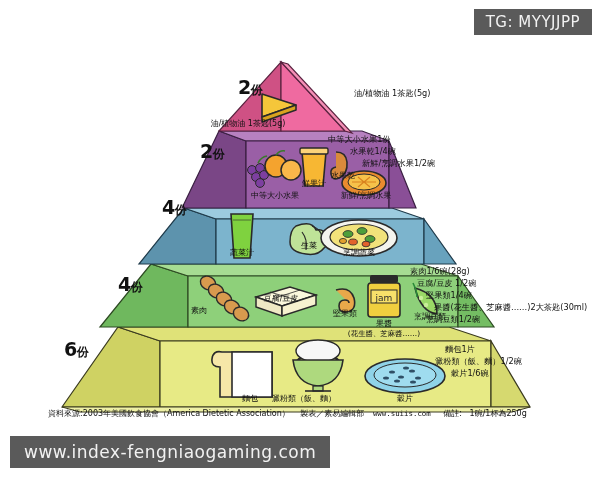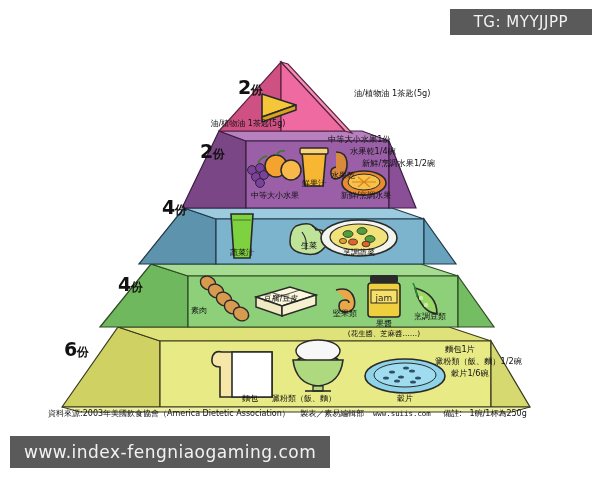--- a/index.html
+++ b/index.html
@@ -10,21 +10,21 @@
     position:relative;
   }
   #stage{position:absolute;left:0;top:0;width:600px;height:480px;}
 
   
   .wm{
     position:absolute;background:#5a5a5a;color:#f2f2f2;
     display:flex;align-items:center;justify-content:center;
     letter-spacing:.5px;
   }
-  #wm-top{right:8px;top:9px;padding:4px 24px;font-size:15px;}
+  #wm-top{right:8px;top:9px;padding:4px 12px;font-size:15px;}
   #wm-bottom{left:10px;bottom:12px;padding:6px 14px;font-size:17px;}
 
   
   #pyr{position:absolute;left:0;top:0;width:600px;height:480px;}
   .serving{
     position:absolute;font-weight:bold;color:#111;
     font-size:19px;letter-spacing:-.5px;
   }
   .serving .u{font-size:12px;font-weight:bold;}
 
@@ -240,20 +240,27 @@
     <div>油/植物油  1茶匙(5g)</div>
   </div>
 
   <div class="right-list" style="left:328px;top:134px;">
     <div style="margin-left:0px;">中等大小水果1份</div>
     <div style="margin-left:22px;">水果乾1/4碗</div>
     <div style="margin-left:34px;">新鮮/烹調水果1/2碗</div>
   </div>
 
 
+  <div class="right-list" style="left:410px;top:266px;">
+    <div style="margin-left:0px;">素肉1/6碗(28g)</div>
+    <div style="margin-left:7px;">豆腐/豆皮 1/2碗</div>
+    <div style="margin-left:16px;">堅果類1/4碗</div>
+    <div style="margin-left:24px;">果醬(花生醬、芝麻醬……)2大茶匙(30ml)</div>
+    <div style="margin-left:16px;">烹調豆類1/2碗</div>
+  </div>
 
   <div class="right-list" style="left:445px;top:344px;">
     <div style="margin-left:0px;">麵包1片</div>
     <div style="margin-left:-10px;">澱粉類（飯、麵）1/2碗</div>
     <div style="margin-left:6px;">穀片1/6碗</div>
   </div>
 
   <div class="item-label" style="left:248px;top:118px;">
     <span>油/植物油  1茶匙(5g)</span>
   </div>

